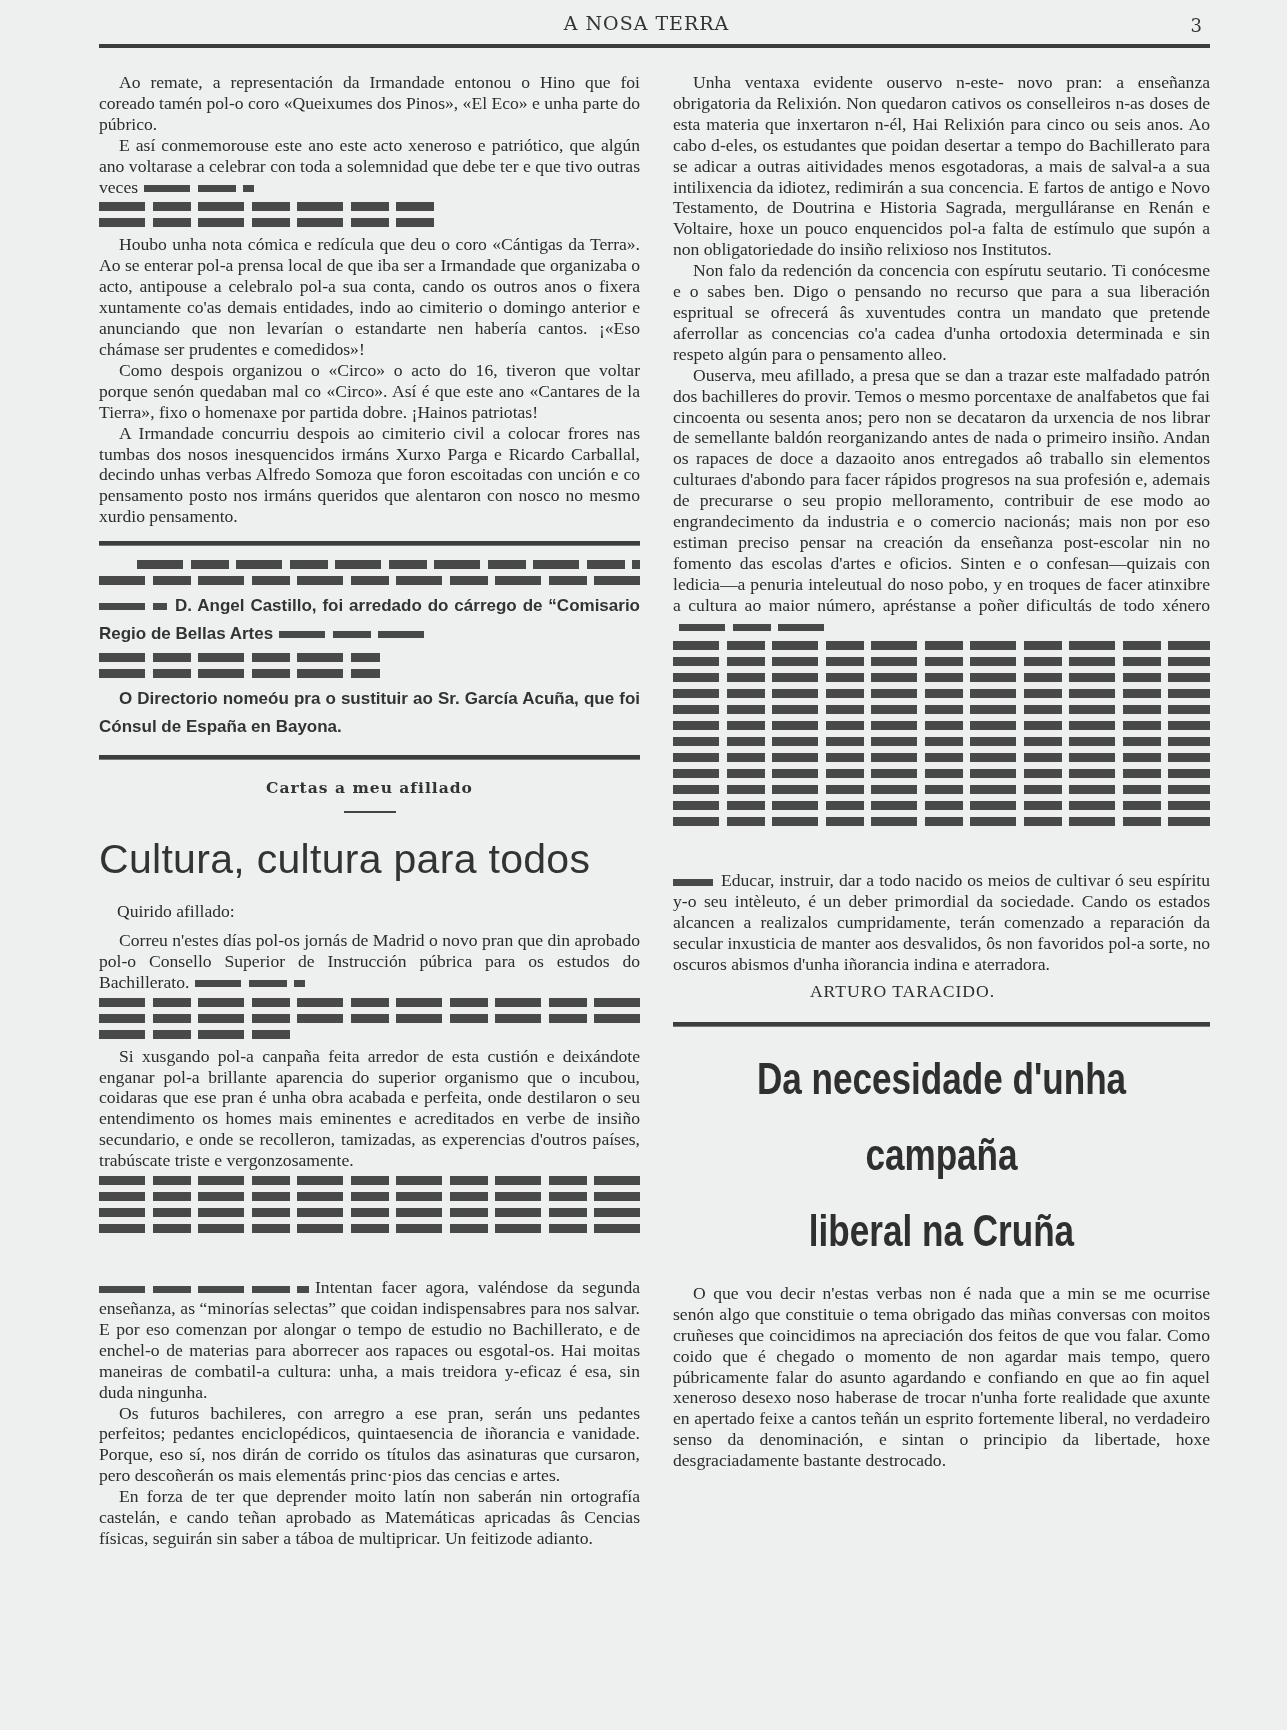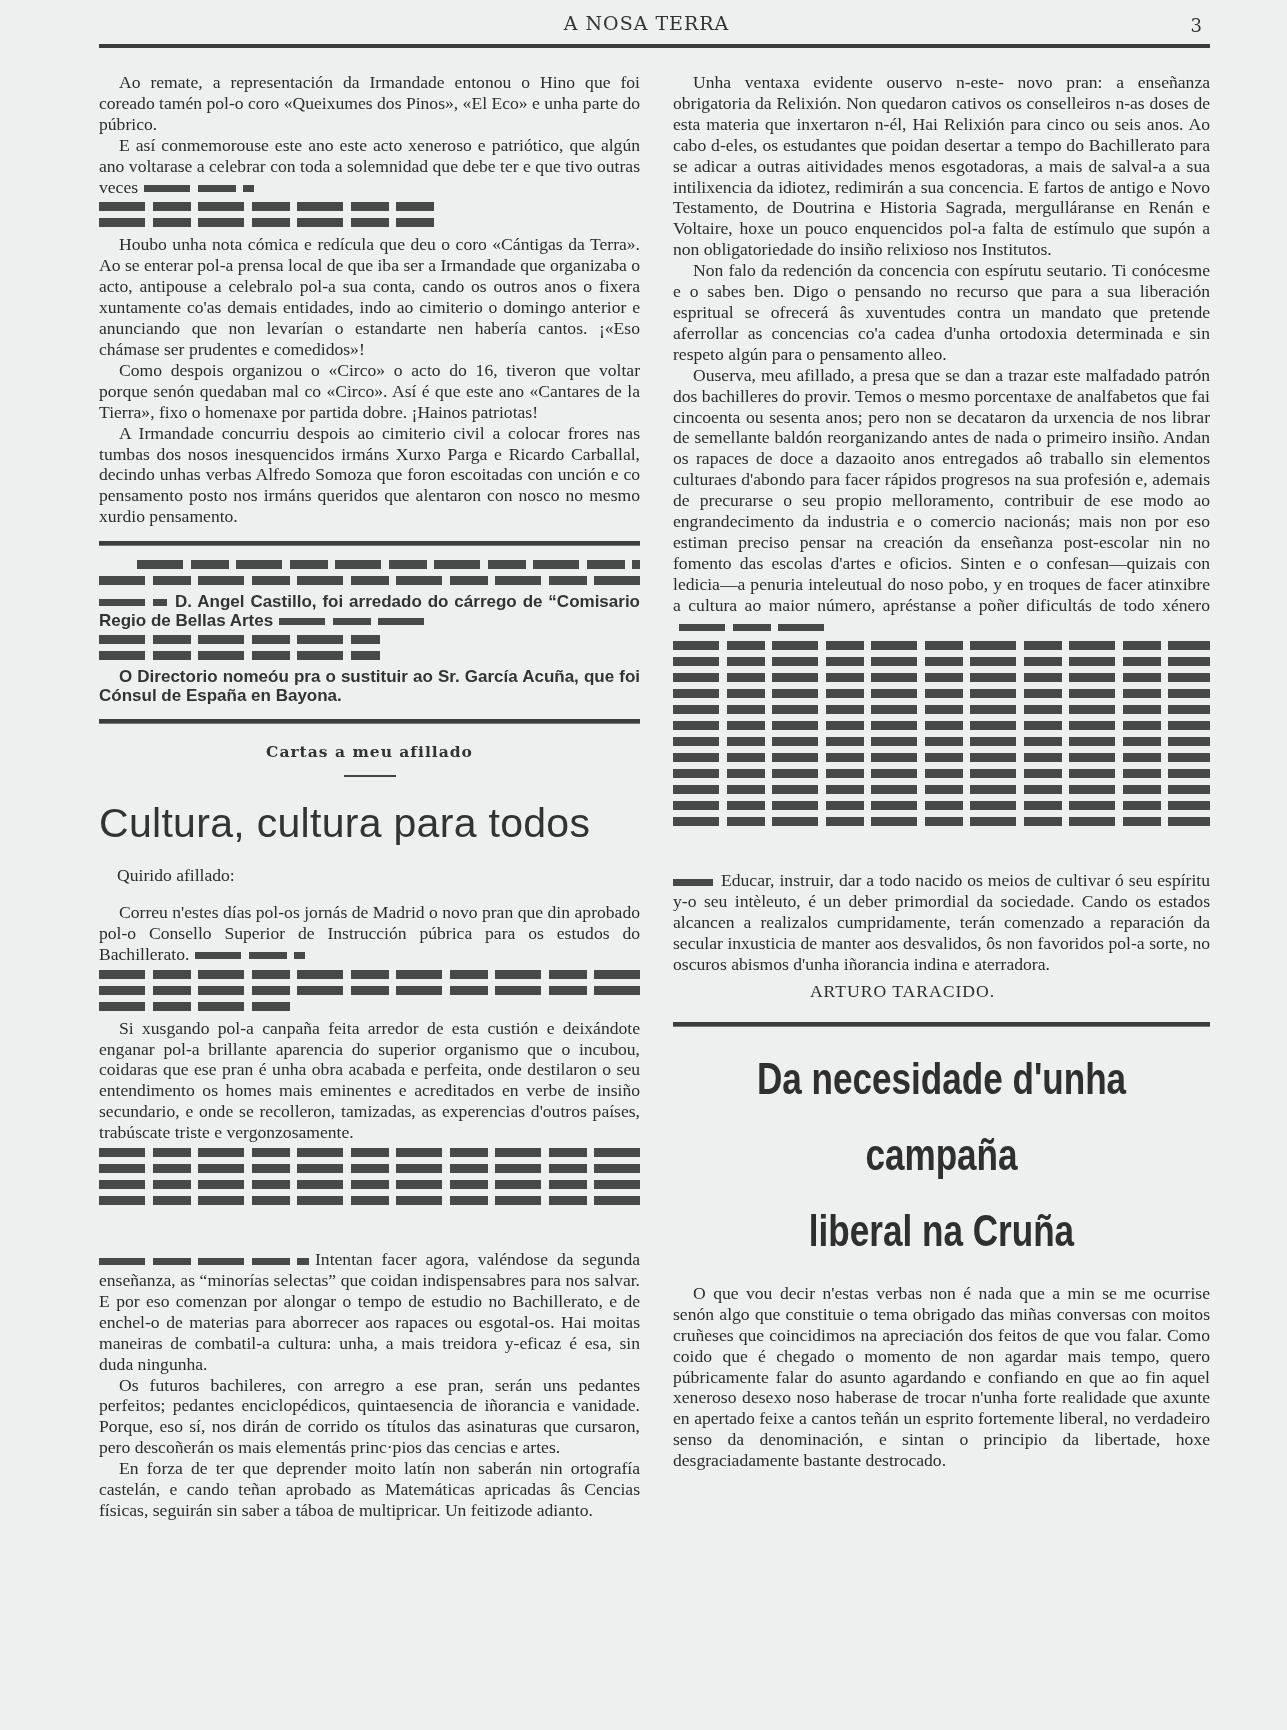--- a/index.html
+++ b/index.html
@@ -38,33 +38,33 @@
     background: repeating-linear-gradient(90deg, #3a3a3a 0 46px, transparent 46px 54px, #3a3a3a 54px 92px, transparent 92px 99px);
     opacity: .92;
   }
   .censor.short { width: 52%; }
   .censor.inline {
     display: inline-block; vertical-align: middle; height: 7px; margin: 0 0 0 6px;
   }
   .rule2 { height: 4px; background: #3d3d3d; margin: 14px 0 14px 0; border-bottom: 1px solid #777; }
   .notice {
     font-family: "Liberation Sans", "DejaVu Sans", sans-serif; font-weight: bold;
-    font-size: 17px; line-height: 19px; color: #333; text-align: justify;
+    font-size: 17px; line-height: 28px; color: #333; text-align: justify;
   }
   .kicker {
     text-align: center; font-family: "DejaVu Serif", serif; font-weight: bold;
     font-size: 15.5px; letter-spacing: 1px; color: #333; margin: 18px 0 12px 0;
   }
   .shortrule { width: 52px; height: 2px; background: #444; margin: 0 auto 22px auto; }
   .headline1 {
     font-family: "Liberation Sans", "DejaVu Sans", sans-serif;
     font-size: 41px; line-height: 48px; color: #333; letter-spacing: .3px;
     margin: 0 0 18px 0; white-space: nowrap;
   }
-  .salutation { text-indent: 18px; margin-bottom: 16px; }
+  .salutation { text-indent: 18px; margin-bottom: 8px; }
   .signature { text-align: center; padding-right: 78px; margin-top: 6px; letter-spacing: 1px; }
   .headline2 {
     font-family: "Liberation Sans", "DejaVu Sans", sans-serif; font-weight: bold;
     font-size: 45px; line-height: 76px; color: #2f2f2f; text-align: center;
     transform: scaleX(.78); transform-origin: center; margin: 8px -70px 14px -70px;
   }
 </style>
 </head>
 <body>
 

